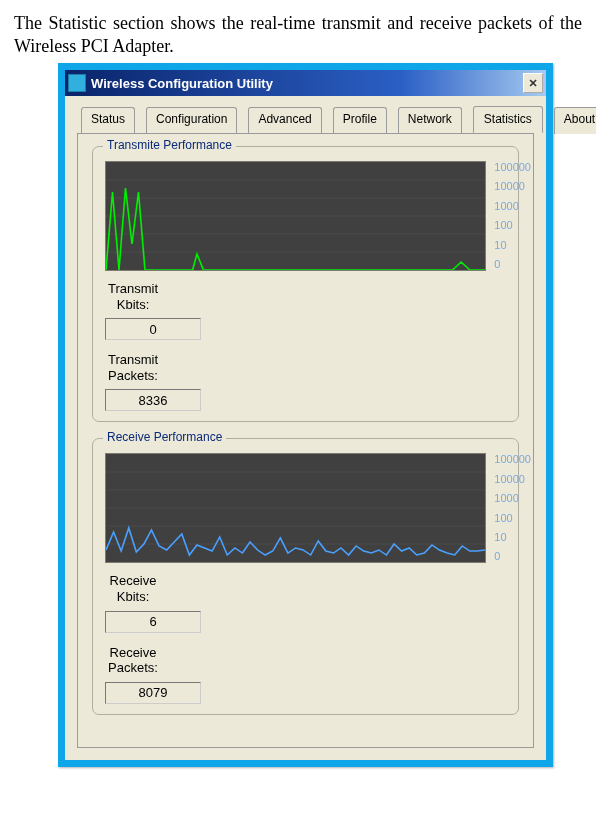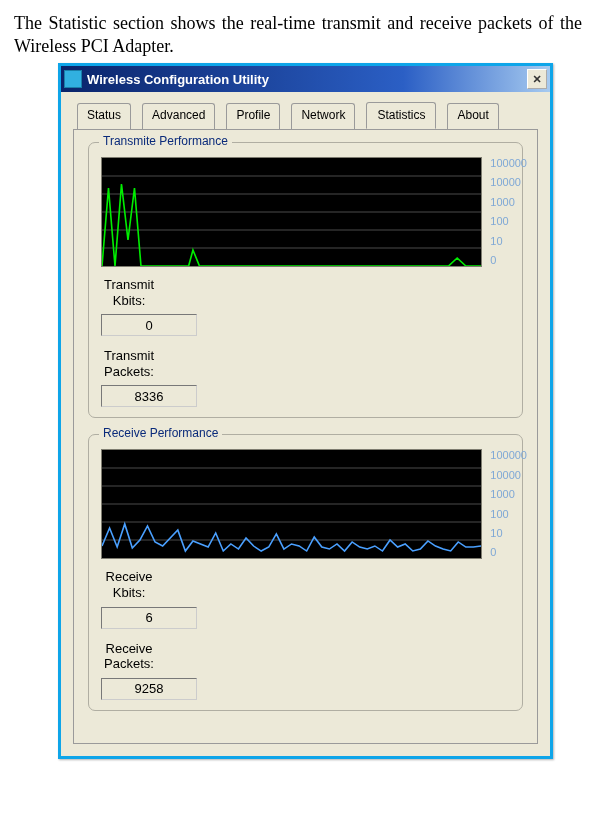--- a/index.html
+++ b/index.html
@@ -22,21 +22,21 @@
       font-size: 18px;
       line-height: 1.25;
       text-align: justify;
       margin-bottom: 6px;
     }
     .dialog-wrap {
       margin: 4px 0 0 44px;
       width: 495px;
     }
     .dialog {
-      border: 3px solid #0ea5e9;
+      border: 7px solid #0ea5e9;
       box-shadow: 1px 1px 2px rgba(0,0,0,0.3);
       font-family: Tahoma, Arial, sans-serif;
       font-size: 12px;
       background: #ece9d8;
     }
     .titlebar {
       background: linear-gradient(to right, #0a246a 0%, #2b5fc5 70%, #a6caf0 100%);
       color: white;
       display: flex;
       align-items: center;
@@ -115,23 +115,23 @@
       left: 10px;
       background: #ece9d8;
       padding: 0 4px;
       font-size: 12px;
       color: #0a2a7a;
     }
     .chart {
       position: relative;
       border: 1px solid #7e7c70;
       height: 108px;
-      background: #000000;
+      background: #404040;
       margin-bottom: 10px;
-      margin-right: 28px;
+      margin-right: 20px;
     }
     .chart svg {
       display: block;
       width: 100%;
       height: 100%;
     }
     .y-labels {
       position: absolute;
       top: 0;
       right: -46px;
@@ -214,20 +214,21 @@
   <div class="dialog-wrap">
     <div class="dialog">
       <div class="titlebar">
         <div class="titlebar-icon"></div>
         <div class="titlebar-title">Wireless Configuration Utility</div>
         <div class="close-btn">✕</div>
       </div>
       <div class="dialog-body">
         <div class="tabs-row">
           <div class="tab">Status</div>
+          <div class="tab">Configuration</div>
           <div class="tab">Advanced</div>
           <div class="tab">Profile</div>
           <div class="tab">Network</div>
           <div class="tab active">Statistics</div>
           <div class="tab">About</div>
         </div>
 
         <div class="tabs-panel">
 
           <div class="group">
@@ -289,21 +290,21 @@
               <div class="stat-label">
                 <div>Receive</div>
                 <div>Kbits:</div>
               </div>
               <div class="stat-box">6</div>
               <div style="width:28px;"></div>
               <div class="stat-label">
                 <div>Receive</div>
                 <div>Packets:</div>
               </div>
-              <div class="stat-box">9258</div>
+              <div class="stat-box">8079</div>
             </div>
           </div>
         </div>
 
       </div>
     </div>
   </div>
 </div>
 
 <div class="page-footer">

